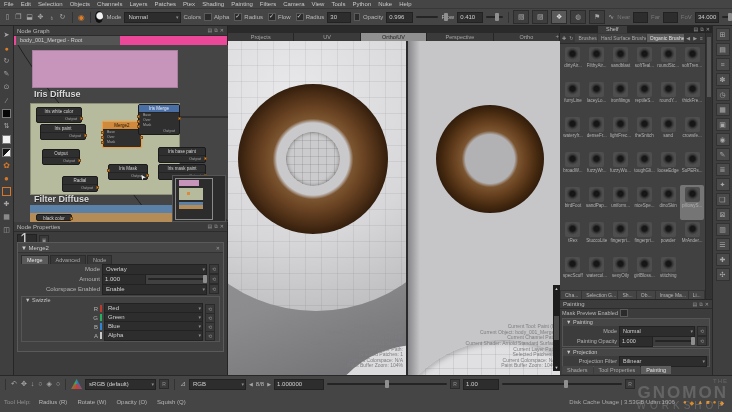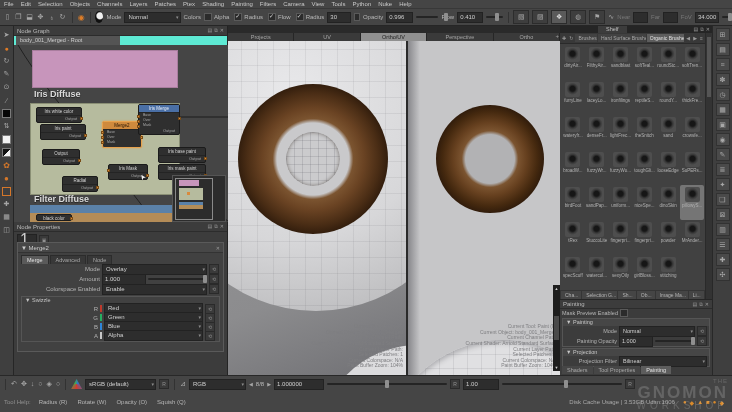--- a/index.html
+++ b/index.html
@@ -38,21 +38,21 @@
   .ltool.org{color:#d4772a;font-size:8px;}
   .ltool.swb::after{content:"";width:7px;height:7px;background:#050505;border:1px solid #7a7a7a;}
   .ltool.sww::after{content:"";width:7px;height:7px;background:#f2f2f2;border:1px solid #7a7a7a;}
   .ltool.swbw::after{content:"";width:7px;height:7px;background:linear-gradient(135deg,#111 0 50%,#f0f0f0 50%);border:1px solid #7a7a7a;}
   .ltool.orgb::after{content:"";width:7px;height:7px;border:1px solid #d4772a;}
   
   .panel-hdr{height:10px;background:#3c3c3c;border-bottom:1px solid #2c2c2c;display:flex;align-items:center;
              padding:0 3px;font-size:6px;color:#b9b9b9;box-sizing:border-box;}
   .winicons{margin-left:auto;display:flex;gap:2px;color:#9a9a9a;font-size:5px;}
   
-  #nodegraph{left:14px;top:26px;width:214px;height:196px;background:#5eead4;box-sizing:border-box;border-right:1px solid #242424;}
+  #nodegraph{left:14px;top:26px;width:214px;height:196px;background:#ec4899;box-sizing:border-box;border-right:1px solid #242424;}
   #ng-tab{position:absolute;left:2px;top:10px;width:104px;height:9px;background:#545454;color:#cfcfcf;
           font-size:5.5px;line-height:9px;padding-left:4px;box-sizing:border-box;}
   #ng-canvas{position:absolute;left:0;top:19px;width:214px;height:177px;background:#454545;overflow:hidden;}
   .backdrop-pink{position:absolute;left:18px;top:5px;width:146px;height:38px;background:#c795bb;border:1px solid #a97d9e;box-sizing:border-box;}
   .grp-label{position:absolute;font-size:9px;font-weight:bold;color:#dadada;text-shadow:0 1px 1px #222;}
   .backdrop-green{position:absolute;left:16px;top:58px;width:150px;height:92px;background:#b6bb9e;border:1px solid #8a8f75;box-sizing:border-box;}
   .bar-blue{position:absolute;left:16px;top:160px;width:150px;height:8px;background:#5b81a8;}
   .backdrop-tan{position:absolute;left:16px;top:168px;width:150px;height:9px;background:#b48c57;}
   .node{position:absolute;background:#2f2f2f;border:1px solid #1b1b1b;border-radius:2px;color:#d2d2d2;font-size:4.5px;box-sizing:border-box;}
   .node .t{height:7px;line-height:7px;text-align:center;border-bottom:1px solid #242424;overflow:hidden;white-space:nowrap;}

